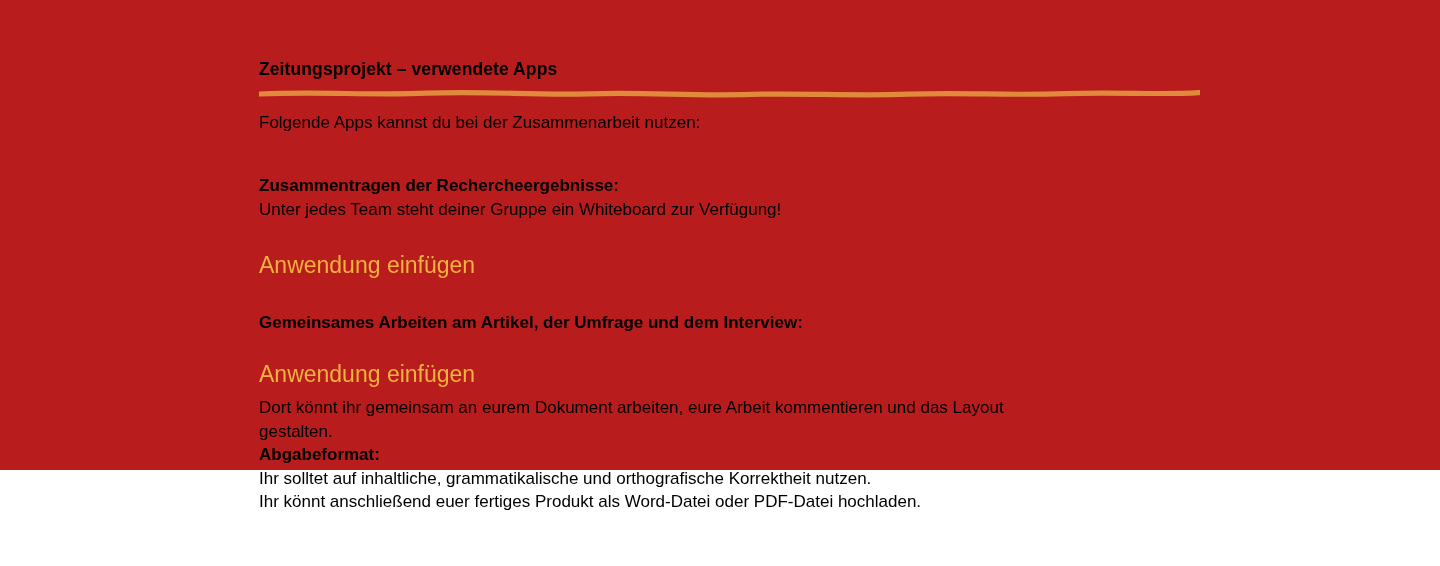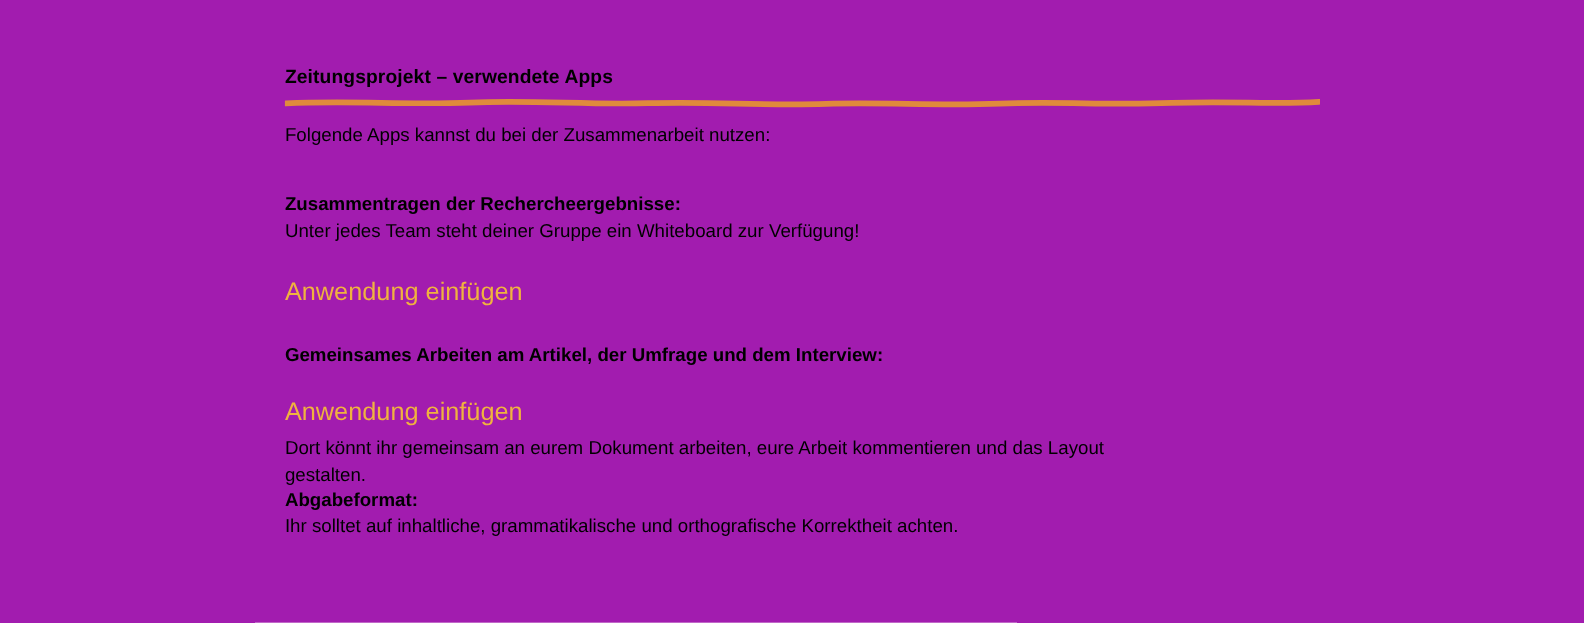--- a/index.html
+++ b/index.html
@@ -10,22 +10,22 @@
   body {
     width: 1440px;
     height: 566px;
     font-family: "Liberation Sans", sans-serif;
     color: #000000;
     overflow: hidden;
   }
   .page {
     position: relative;
     width: 1440px;
-    height: 566px;
-    background: #a21caf;
+    height: 470px;
+    background: #b91c1c;
   }
   .content {
     position: absolute;
     left: 259px;
     top: 58px;
     width: 950px;
   }
 
   .doc-title {
     font-size: 17.5px;
@@ -106,17 +106,18 @@
 
     <p class="placeholder s-ph2">Anwendung einfügen</p>
 
     <div class="s-block2b">
       <p class="para">Dort könnt ihr gemeinsam an eurem Dokument arbeiten, eure Arbeit kommentieren und das Layout</p>
       <p class="para">gestalten.</p>
     </div>
 
     <div class="s-block3">
       <p class="bold-head">Abgabeformat:</p>
-      <p class="para">Ihr solltet auf inhaltliche, grammatikalische und orthografische Korrektheit achten.</p>
+      <p class="para">Ihr solltet auf inhaltliche, grammatikalische und orthografische Korrektheit nutzen.</p>
+      <p class="para">Ihr könnt anschließend euer fertiges Produkt als Word-Datei oder PDF-Datei hochladen.</p>
     </div>
 
   </div>
 </div>
 
 </body></html>

